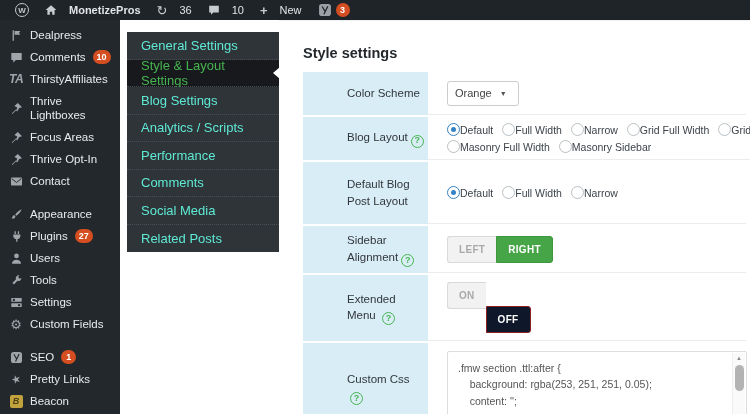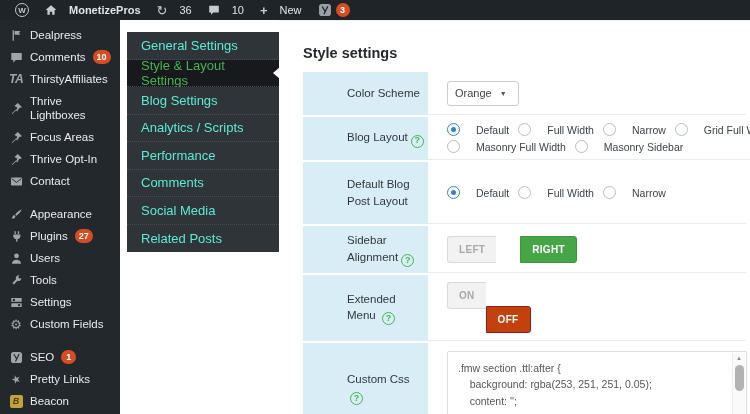--- a/index.html
+++ b/index.html
@@ -90,33 +90,33 @@
 
   
   .select{
     display:inline-flex; align-items:center; gap:8px; width:72px; height:25px;
     border:1px solid #ccc; border-radius:3px; background:#fff; padding:0 7px;
     font-size:11px; color:#444; cursor:pointer; align-self:flex-start;
   }
   .select .caret{ font-size:7px; color:#555; }
 
   .radio-line{ display:flex; align-items:center; gap:9px; white-space:nowrap; }
-  .radio-opt{ display:inline-flex; align-items:center; gap:16px; cursor:pointer; }
+  .radio-opt{ display:inline-flex; align-items:center; gap:0; cursor:pointer; }
   .radio{ width:13px; height:13px; min-width:13px; border:1px solid #b9bfc4; border-radius:50%; background:#fff; position:relative; }
   .radio.checked{ border-color:#3582c4; }
   .radio.checked::after{ content:""; position:absolute; left:3px; top:3px; width:5px; height:5px; border-radius:50%; background:#3582c4; }
   .radio-label{ font-size:10.5px; color:#3c434a; }
 
   .toggle{ display:inline-flex; align-self:flex-start; cursor:pointer; }
   .tg{ display:inline-flex; align-items:center; height:27px; padding:0 11px;
        font-size:10px; font-weight:bold; letter-spacing:.3px; }
   .tg-gray{ background:#f2f2f2; color:#a9a9a9; border:1px solid #d9d9d9; }
   .tg-gray.first{ border-radius:3px 0 0 3px; border-right:none; }
-  .tg-green{ background:#46a546; color:#fff; border:1px solid #3e963e; border-radius:0 3px 3px 0;margin-left:24px; }
-  .tg-red{ background:#c2410c; color:#fff; border:1px solid #8e1f1f; border-radius:0 3px 3px 0;margin-top:24px; }
+  .tg-green{ background:#46a546; color:#fff; border:1px solid #3e963e; border-radius:0 3px 3px 0; }
+  .tg-red{ background:#0f172a; color:#fff; border:1px solid #8e1f1f; border-radius:0 3px 3px 0;margin-top:24px; }
 
   .cssbox{
     position:relative; width:300px; height:76px; border:1px solid #ddd; border-radius:2px;
     background:#fff; align-self:flex-start; margin-top:8px;
   }
   .csstext{ padding:8px 22px 0 10px; font-size:10.5px; line-height:1.55; color:#555; white-space:pre; overflow:hidden; }
   .sb{ position:absolute; top:1px; right:1px; bottom:1px; width:13px; background:#fafafa; border-left:1px solid #eee; }
   .sb-up{ height:11px; font-size:6px; color:#888; text-align:center; line-height:11px; cursor:pointer; }
   .sb-thumb{ width:9px; height:26px; background:#b3b3b3; border-radius:5px; margin:1px auto 0; cursor:pointer; }
 </style>

